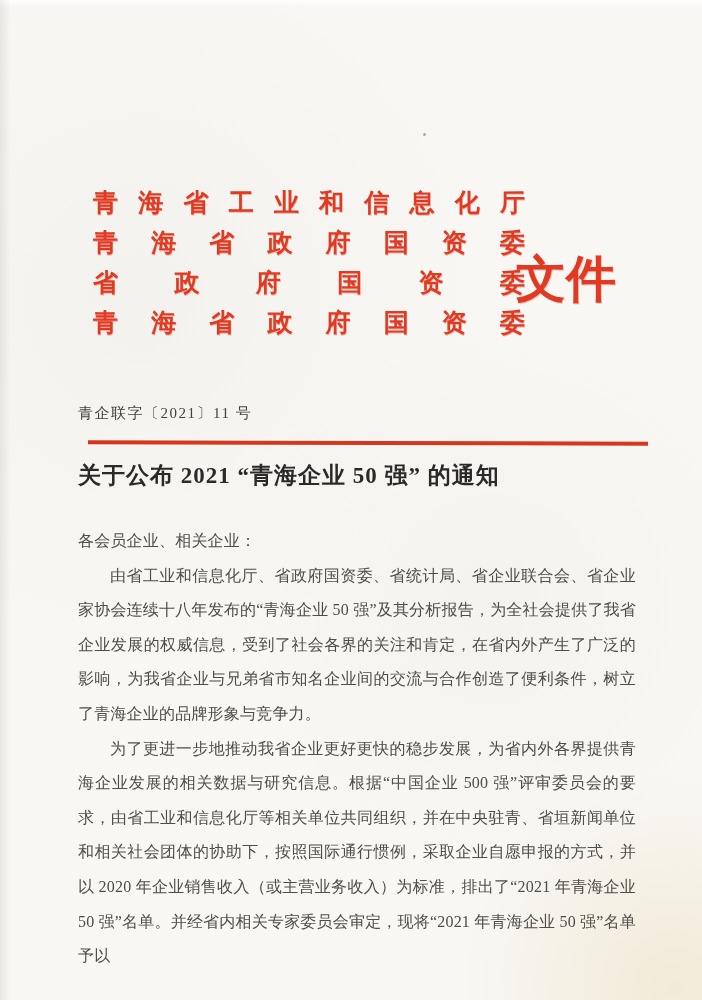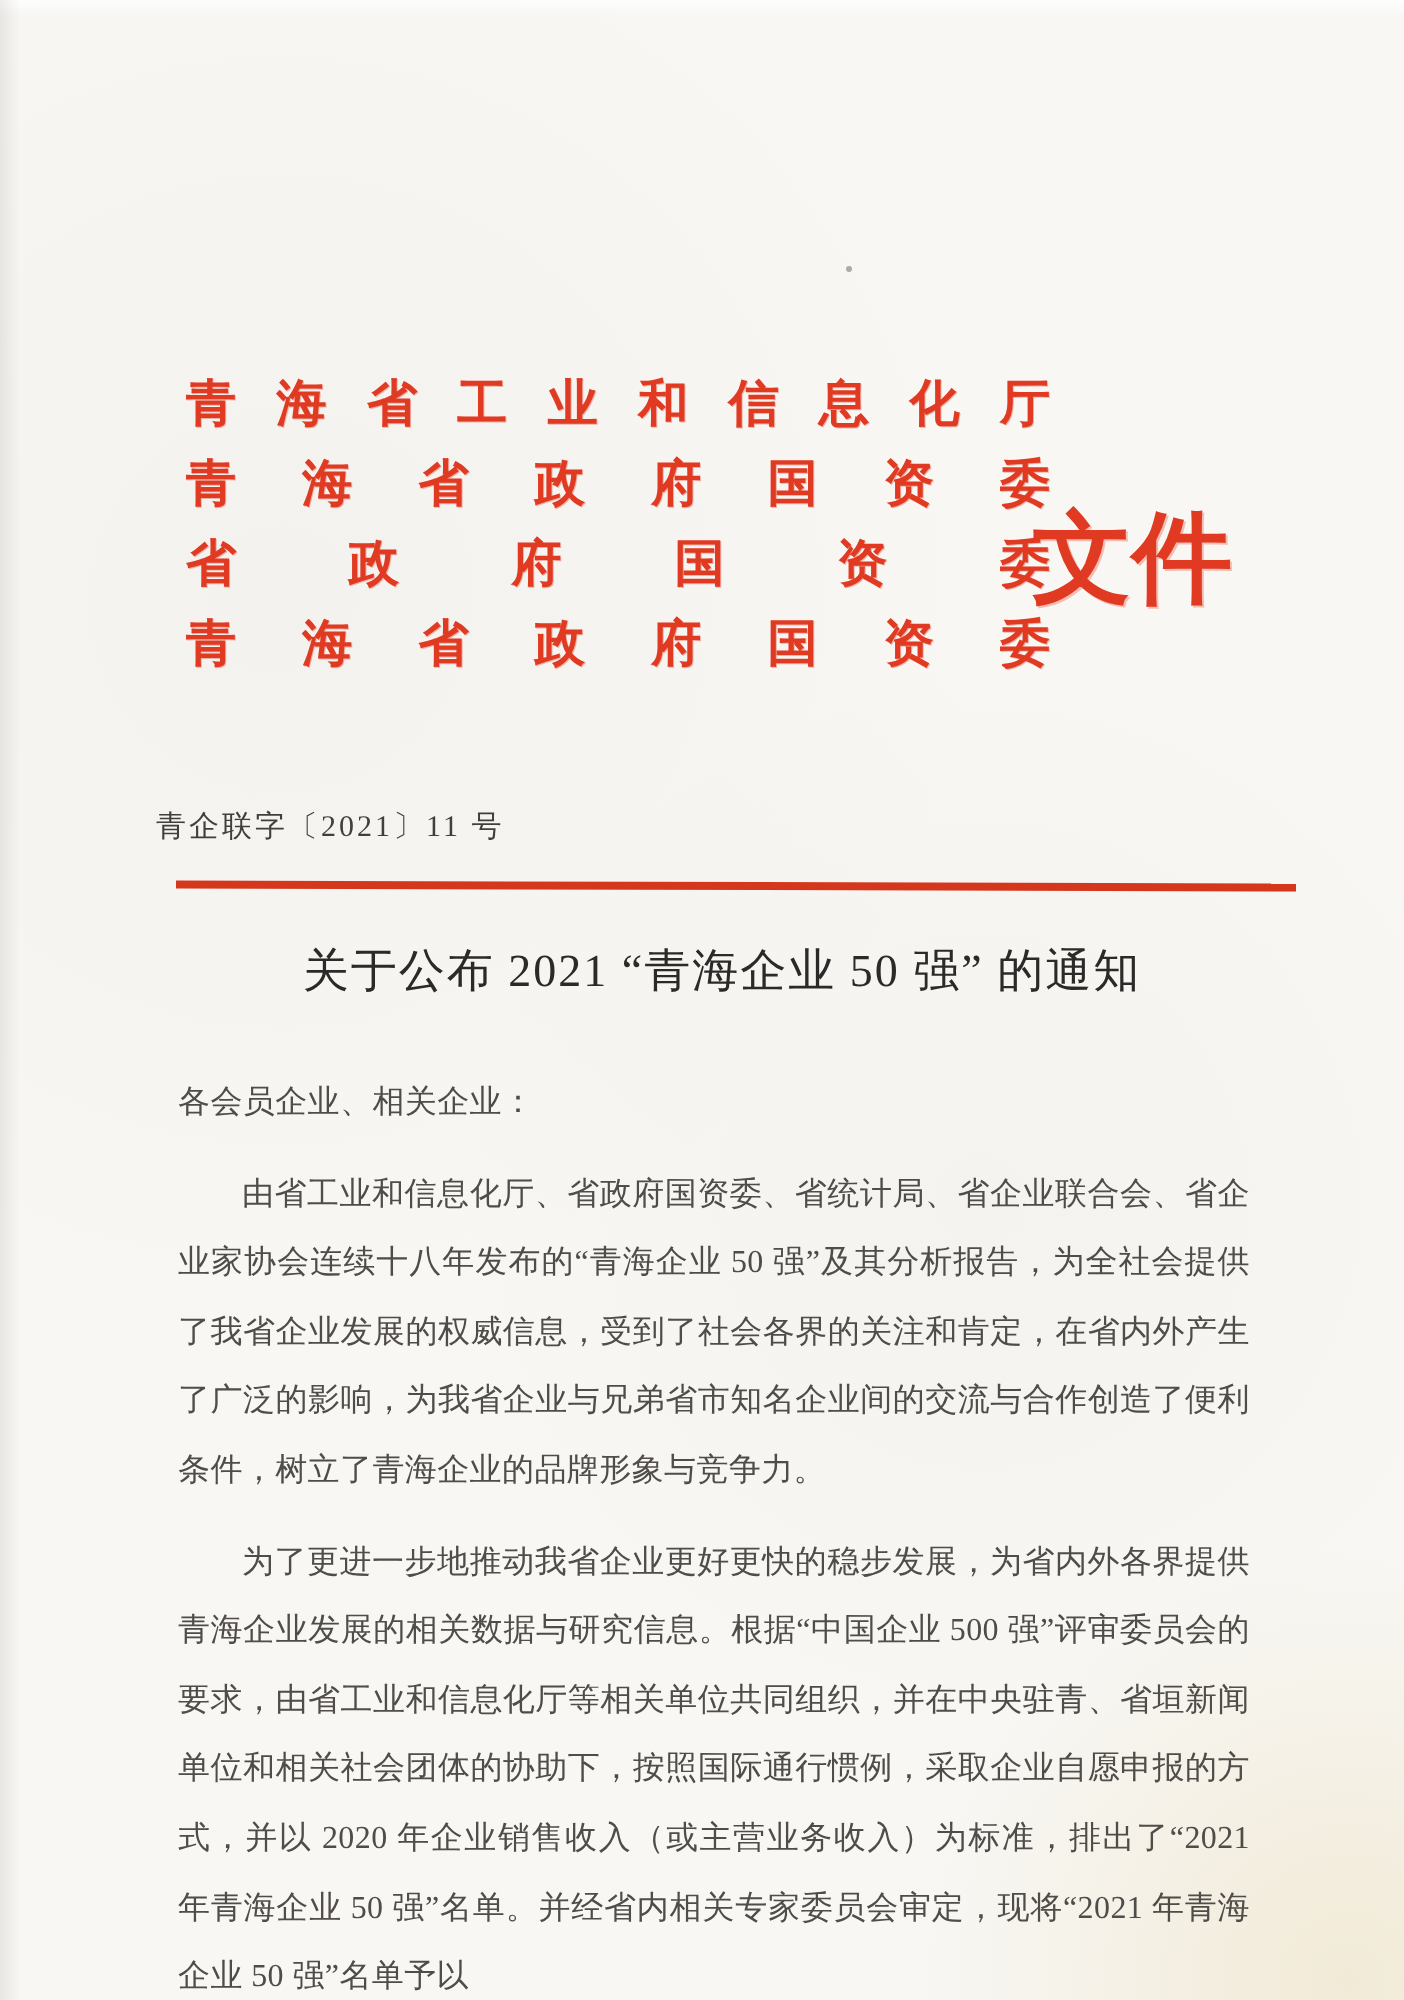--- a/index.html
+++ b/index.html
@@ -69,42 +69,42 @@
     left: 88px;
     top: 441px;
     width: 560px;
     height: 4px;
     background: #d5371d;
     transform: rotate(0.15deg);
   }
   .doc-title {
     position: absolute;
     left: 78px;
-    top: 470px;
+    top: 460px;
     width: 566px;
-    text-align: center;
+    text-align: left;
     font-size: 23px;
-    font-weight: 400;
+    font-weight: 700;
     letter-spacing: 1px;
     color: #2b2a29;
   }
   
   .body-text {
     position: absolute;
     left: 78px;
     top: 524px;
     width: 558px;
     font-size: 16px;
     line-height: 34.6px;
     color: #4f4c49;
     text-align: justify;
     letter-spacing: 0.2px;
   }
   .body-text p {
-    margin: 11px;
+    margin: 0;
     padding: 0;
   }
   .body-text p.indent {
     text-indent: 2em;
   }
   .speck {
     position: absolute;
     left: 423px;
     top: 133px;
     width: 3px;

